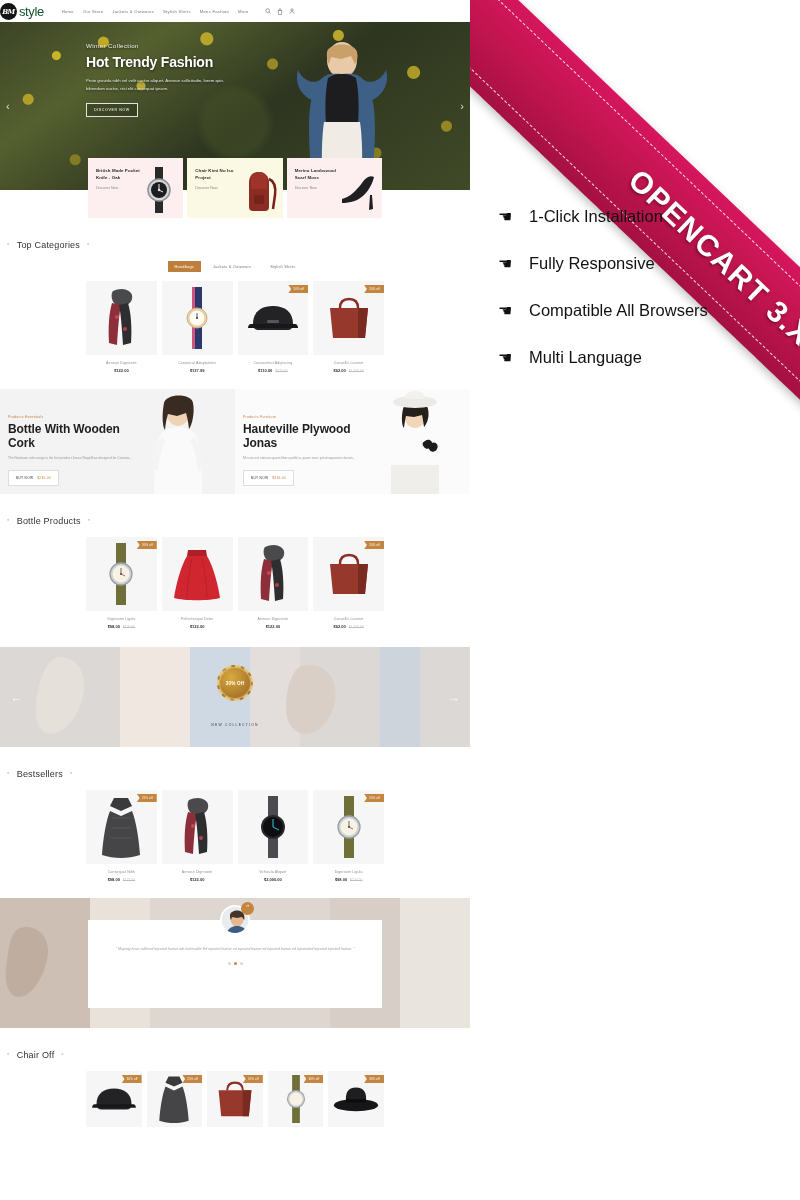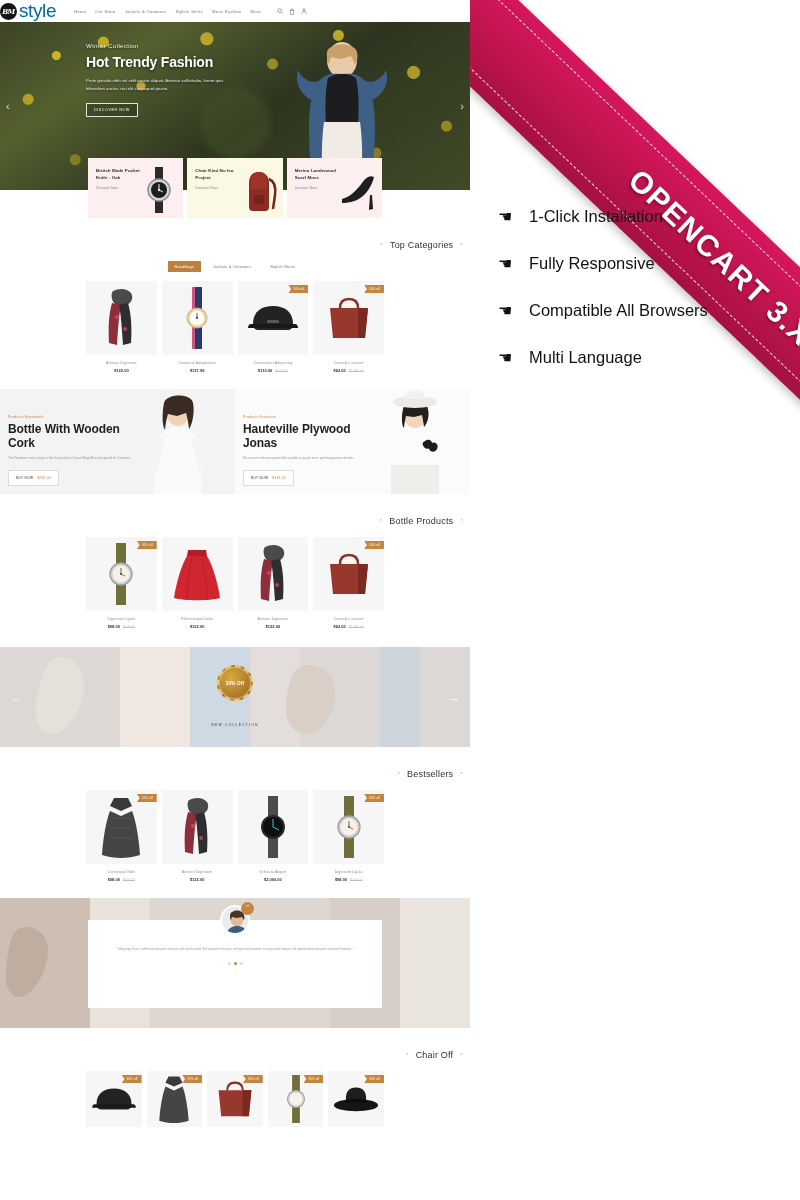--- a/index.html
+++ b/index.html
@@ -27,21 +27,21 @@
   }
   .logo-wrap { display: flex; align-items: center; gap: 2px; margin-right: 18px; }
   .logo-circle {
     width: 17px; height: 17px; border-radius: 50%;
     background: #141414; color: #fff;
     display: flex; align-items: center; justify-content: center;
     font-family: "DejaVu Serif", serif;
     font-style: italic; font-weight: bold; font-size: 7px;
     letter-spacing: -0.5px;
   }
-  .logo-word { font-size: 19px; color: #0369a1; letter-spacing: -0.4px; }
+  .logo-word { font-size: 13px; color: #14532d; letter-spacing: -0.4px; }
   .main-nav { display: flex; gap: 9px; align-items: center; }
   .main-nav a {
     font-size: 4.2px; color: #777; text-decoration: none;
     letter-spacing: 0.25px; white-space: nowrap;
   }
   .header-icons { display: flex; gap: 6px; align-items: center; margin-left: 16px; }
   .header-icons svg { display: block; }
 
   
   .hero {
@@ -94,21 +94,21 @@
     padding: 10px 8px;
   }
   .promo-card.pink { background: #fdeef0; }
   .promo-card.cream { background: #fbf8e3; }
   .promo-card.blush { background: #fdeef0; }
   .promo-title { font-size: 4.4px; font-weight: bold; color: #2b2b2b; line-height: 1.55; width: 56%; letter-spacing: .1px; }
   .promo-link { font-size: 3.6px; color: #8a8a8a; margin-top: 4px; }
   .promo-thumb { position: absolute; right: 4px; bottom: 3px; width: 40px; height: 50px; }
 
   
-  .sec-head { text-align: right; padding: 16px 0 9px; text-decoration: underline; }
+  .sec-head { text-align: left; padding: 16px 0 9px; text-decoration: underline; }
   .sec-head h2 {
     display: inline-block; font-size: 9px; font-weight: normal;
     color: #333; letter-spacing: .2px;
   }
   .sec-head h2::before, .sec-head h2::after {
     content: "\25E6"; color: #b07b3e; font-size: 7px; margin: 0 7px; vertical-align: 2px;
   }
   .cat-tabs { display: flex; justify-content: center; gap: 5px; margin-bottom: 9px; }
   .cat-tab {
     font-size: 3.9px; color: #777; padding: 3px 7px; letter-spacing: .2px; white-space: nowrap;

